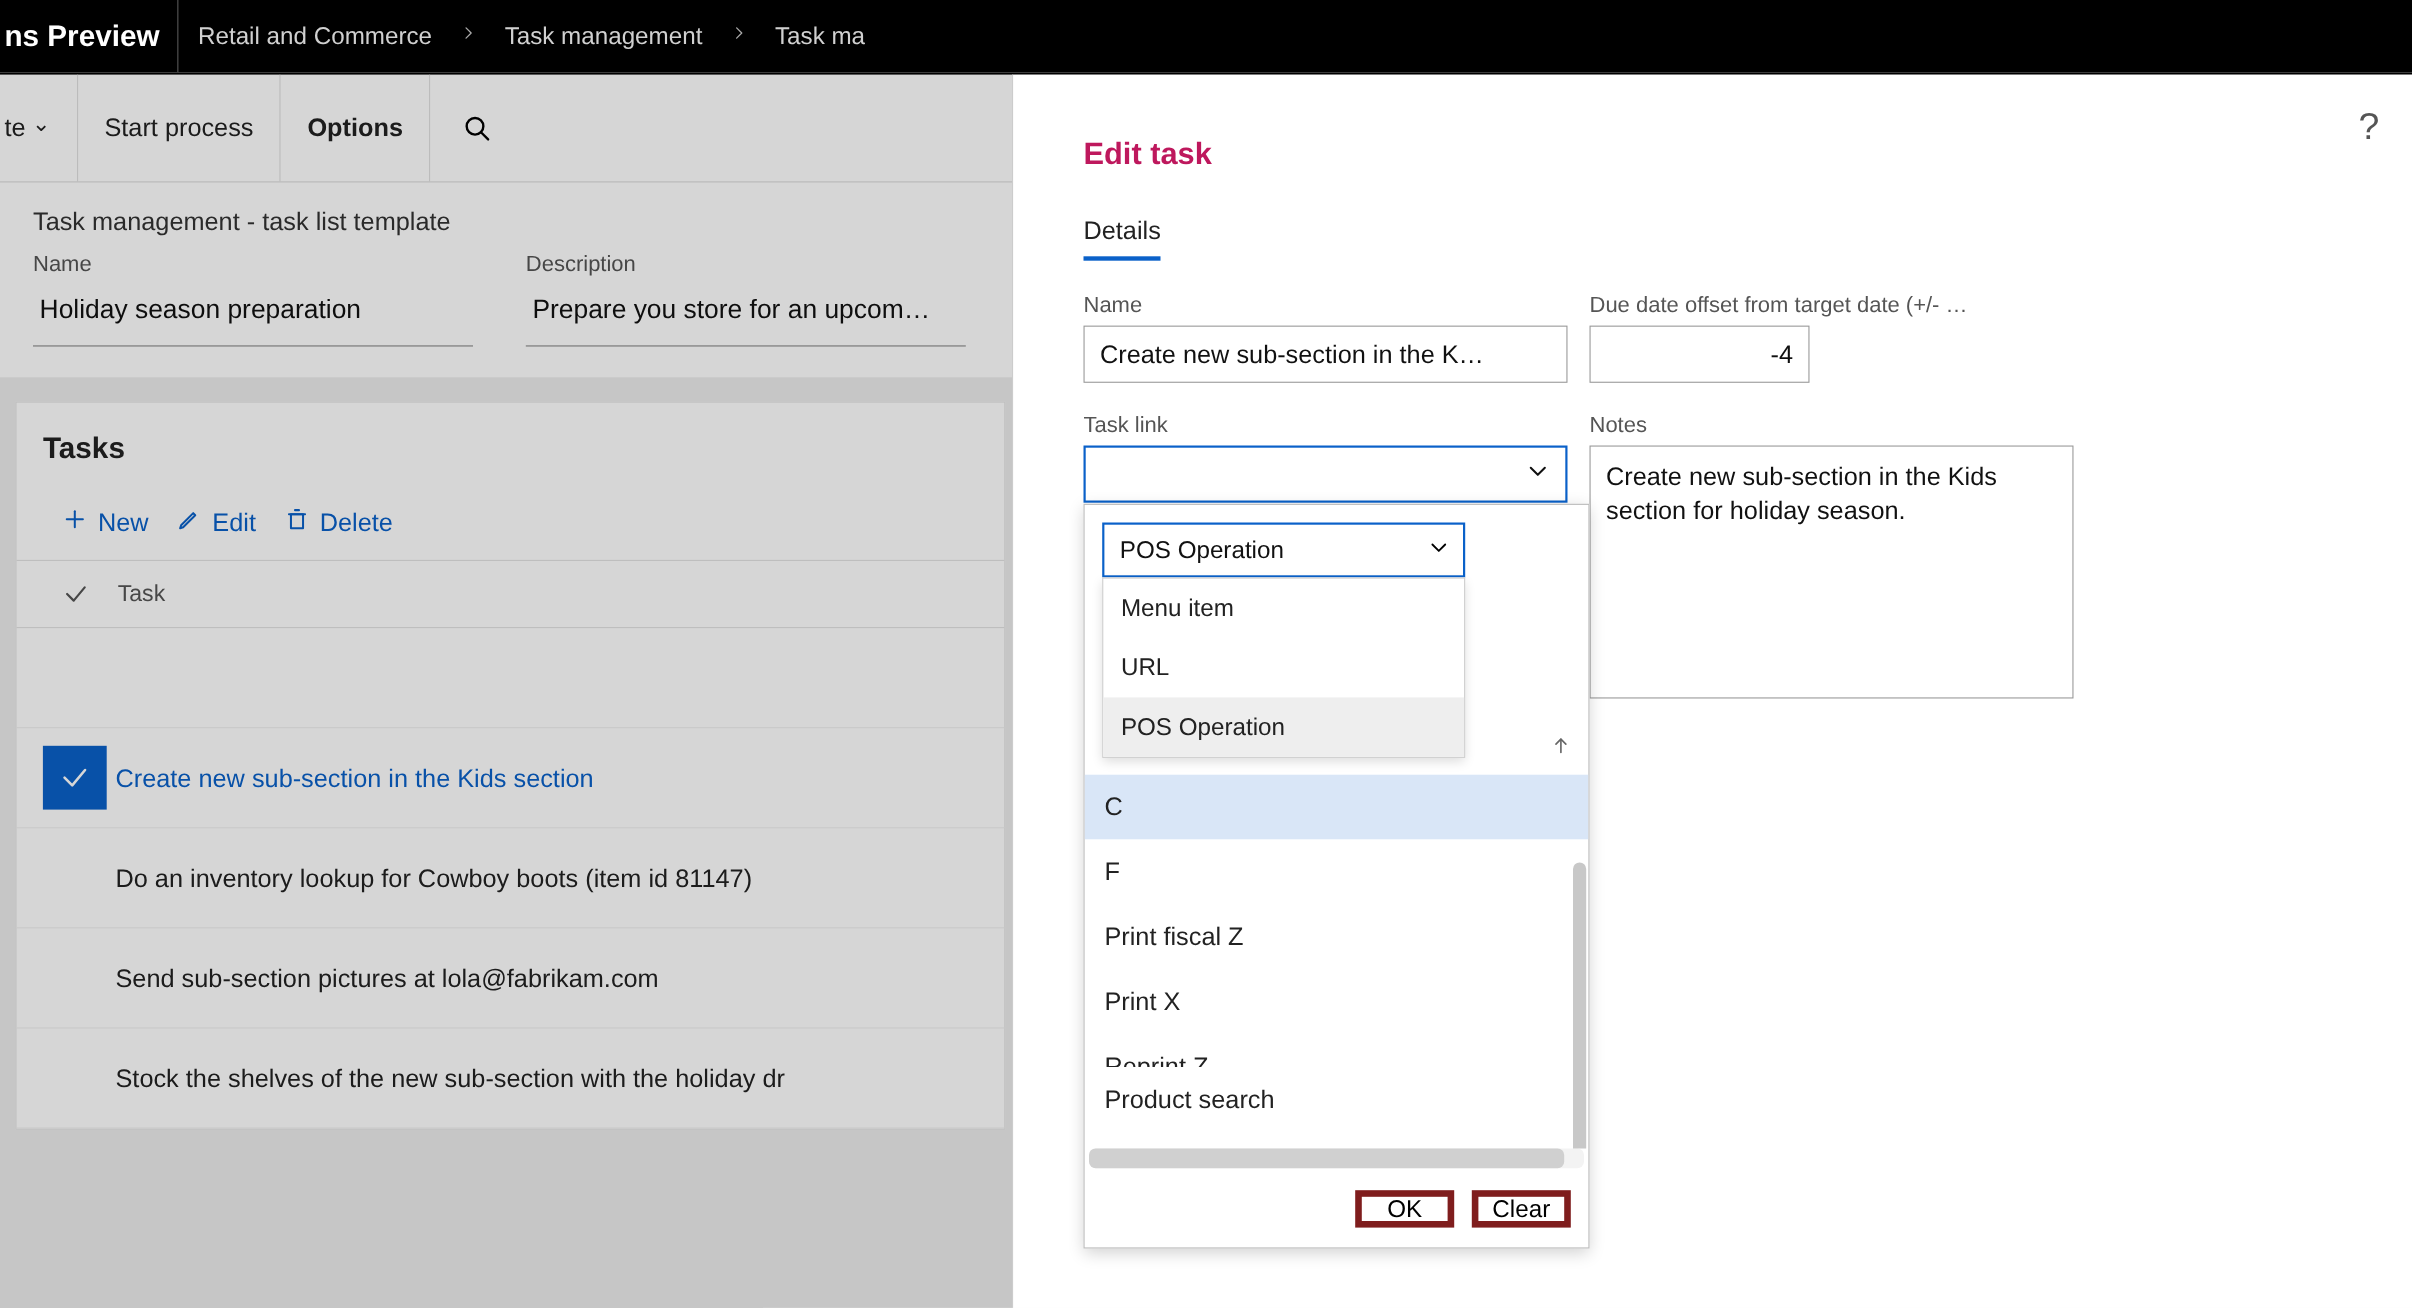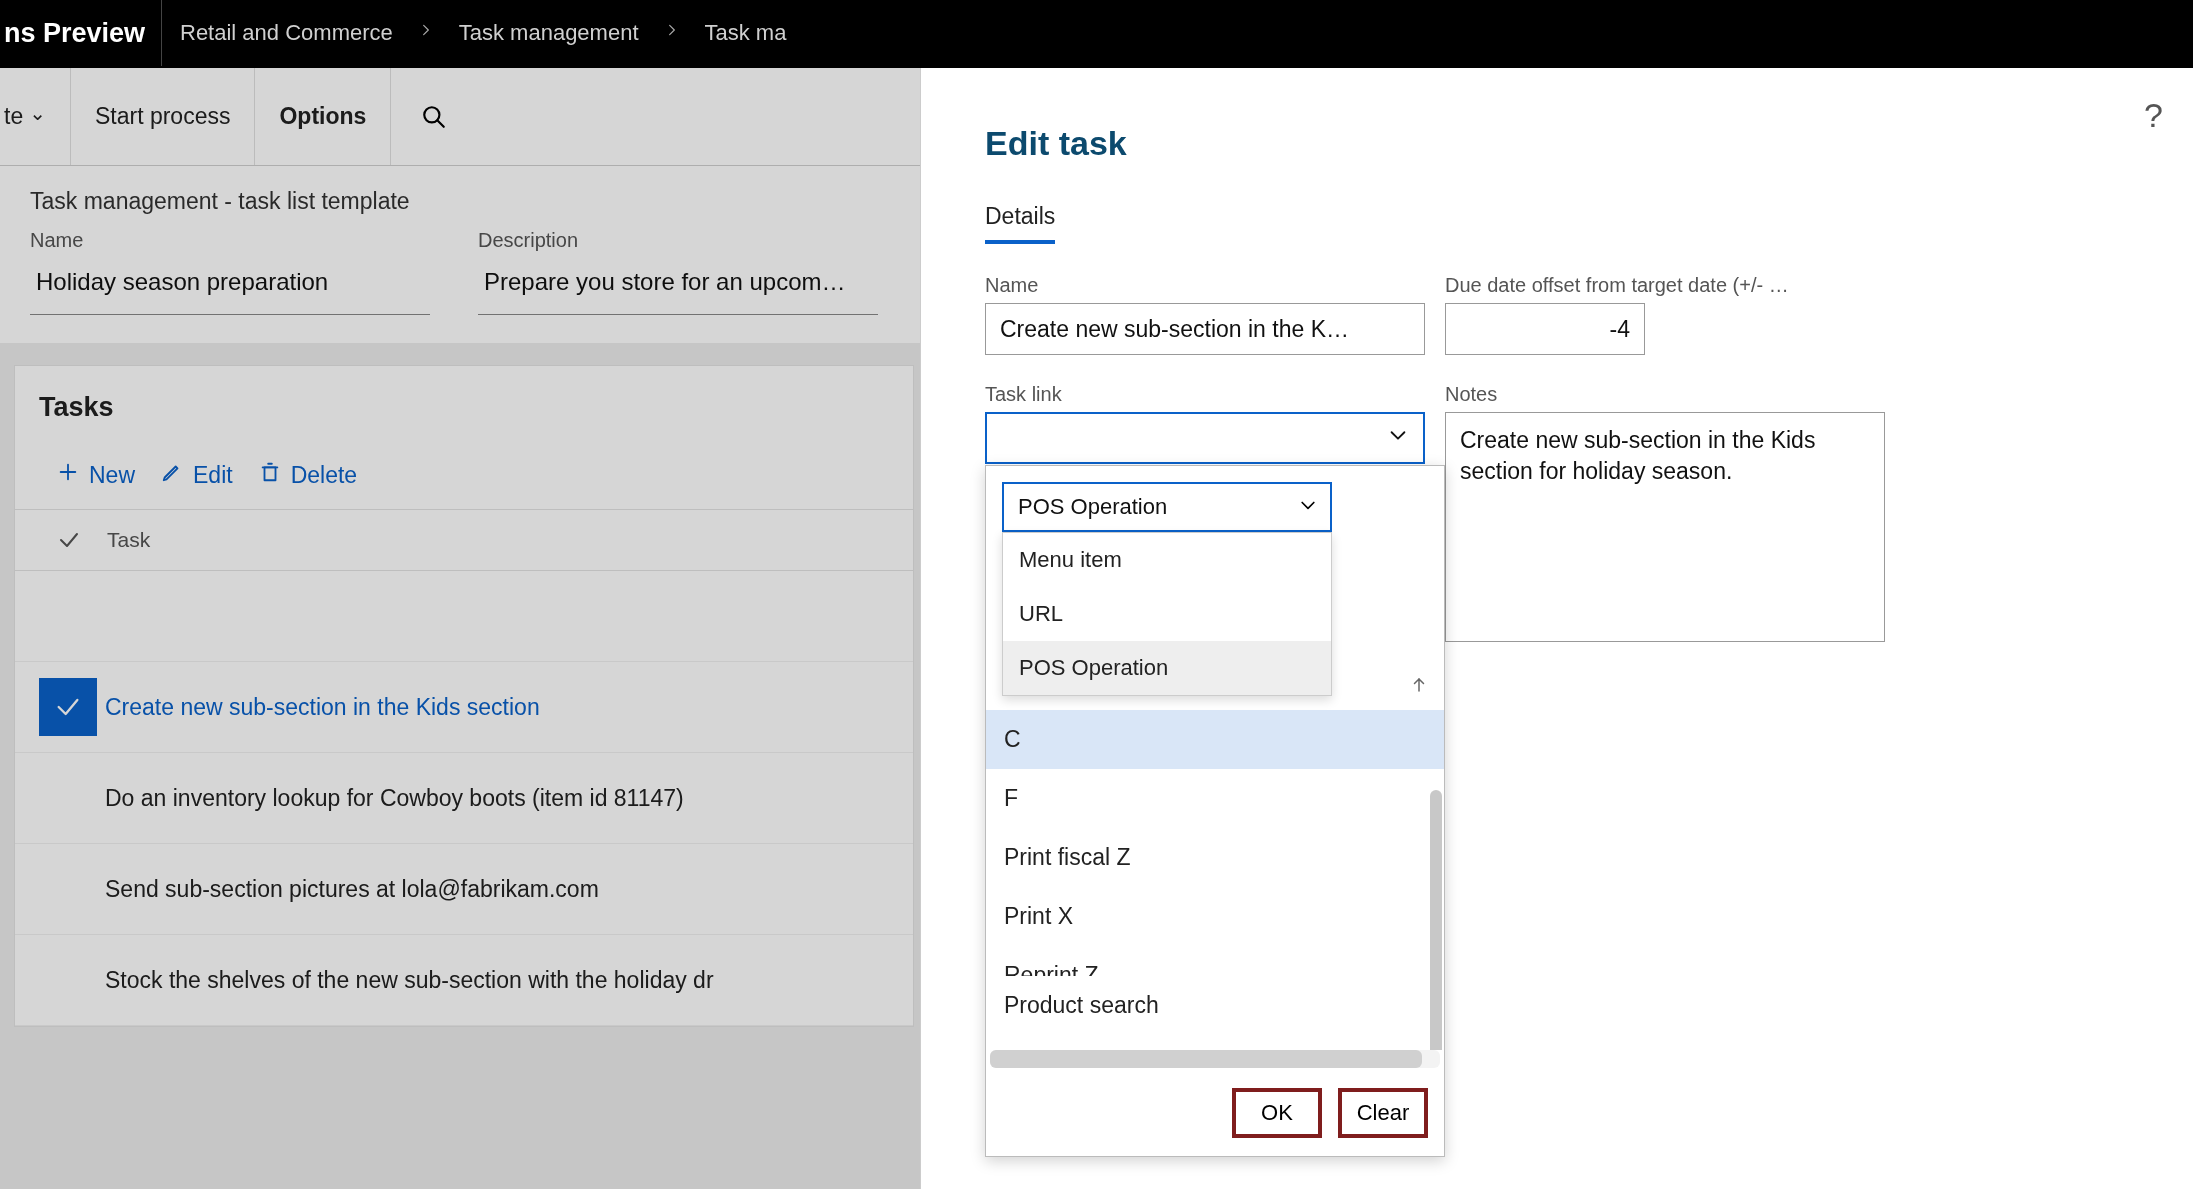--- a/index.html
+++ b/index.html
@@ -97,21 +97,21 @@
     
     
     .panel {
       position: absolute; right: 0; top: 68px; width: 1273px; height: 1121px;
       background: #fff; border-left: 1px solid #ccc;
       padding: 56px 60px 0 64px;
     }
     .panel-help {
       position: absolute; right: 30px; top: 28px; font-size: 34px; color: #555;
     }
-    .panel-title { font-size: 34px; font-weight: 600; color: #0c4a6e; margin-bottom: 40px; }
+    .panel-title { font-size: 28px; font-weight: 600; color: #be185d; margin-bottom: 40px; }
     .panel-tab { display: inline-block; font-size: 23px; color: #222; padding-bottom: 10px; border-bottom: 4px solid #0a61c9; margin-bottom: 30px; }
     
     .panel-fields { display: grid; grid-template-columns: 440px 440px; column-gap: 20px; row-gap: 28px; align-items: start; }
     .pf-label { font-size: 20px; color: #555; margin-bottom: 6px; white-space: nowrap; overflow: hidden; text-overflow: ellipsis; }
     .pf-input {
       width: 100%; font-size: 23px; padding: 12px 14px; border: 1px solid #999;
       color: #111; background: #fff; height: 52px; text-align: left;
       white-space: nowrap; overflow: hidden; text-overflow: ellipsis;
     }
     .pf-input.right { text-align: right; width: 200px; }
@@ -151,21 +151,21 @@
     .dd-list { flex:1; overflow:hidden; position:relative; }
     .dd-item { font-size: 23px; padding: 16px 18px; color:#222; }
     .dd-item.selected { background: #d9e6f7; }
     .dd-scrollbar {
       position:absolute; right:2px; top:80px; width:12px; height:310px; background:#c8c8c8; border-radius:6px;
     }
     .dd-hscroll { height: 18px; background: #f3f3f3; margin: 0 4px 6px 4px; border-radius: 6px; }
     .dd-hscroll-inner { width: 96%; height: 100%; background: #d0d0d0; border-radius: 6px; }
     
     .dd-footer { display:flex; gap: 16px; justify-content:flex-end; padding: 14px 16px 18px 16px; }
-    .dd-btn { min-width: 90px; height: 50px; border: 4px solid #7f1d1d; background:#fff; font-size: 22px; display:flex; align-items:center; justify-content:center; }
+    .dd-btn { min-width: 90px; height: 34px; border: 6px solid #7f1d1d; background:#fff; font-size: 22px; display:flex; align-items:center; justify-content:center; }
     
     svg { fill: none; stroke: currentColor; stroke-width: 2; stroke-linecap: round; stroke-linejoin: round; }
   </style>
 </head>
 <body>
 
 <div class="topbar">
   <div class="topbar-left">ns Preview</div>
   <div class="topbar-breadcrumb">
     <span class="crumb">Retail and Commerce</span>

